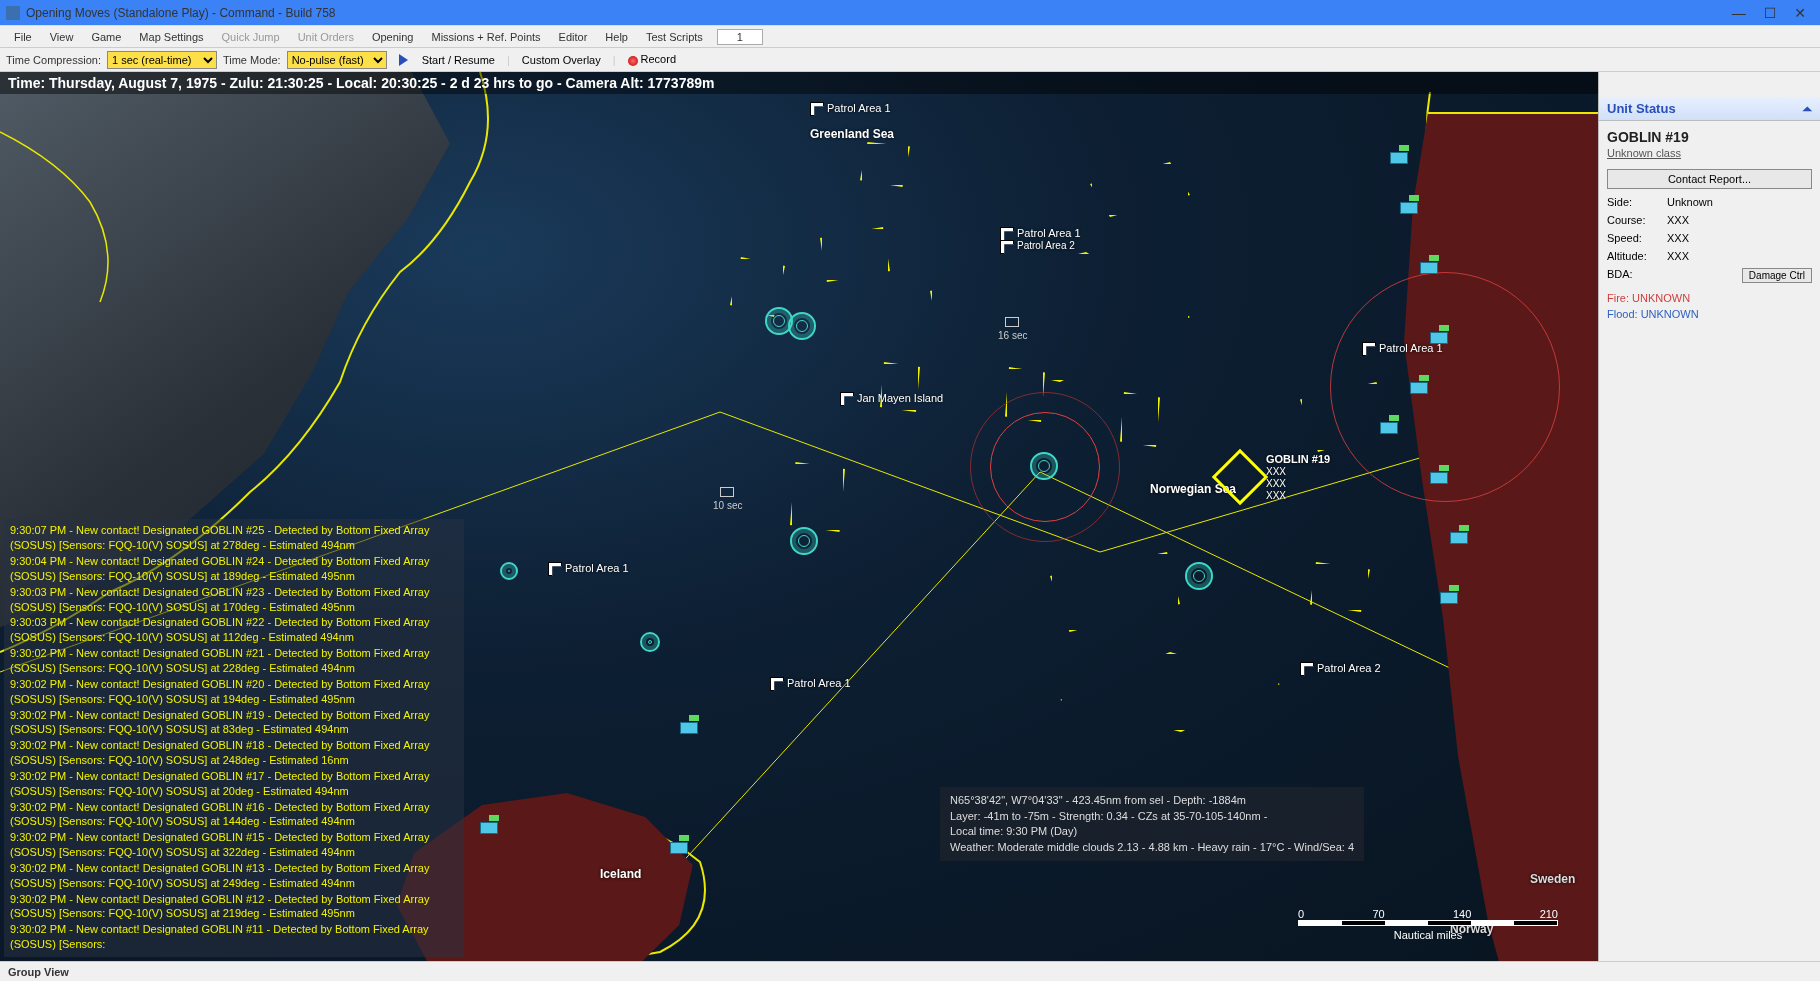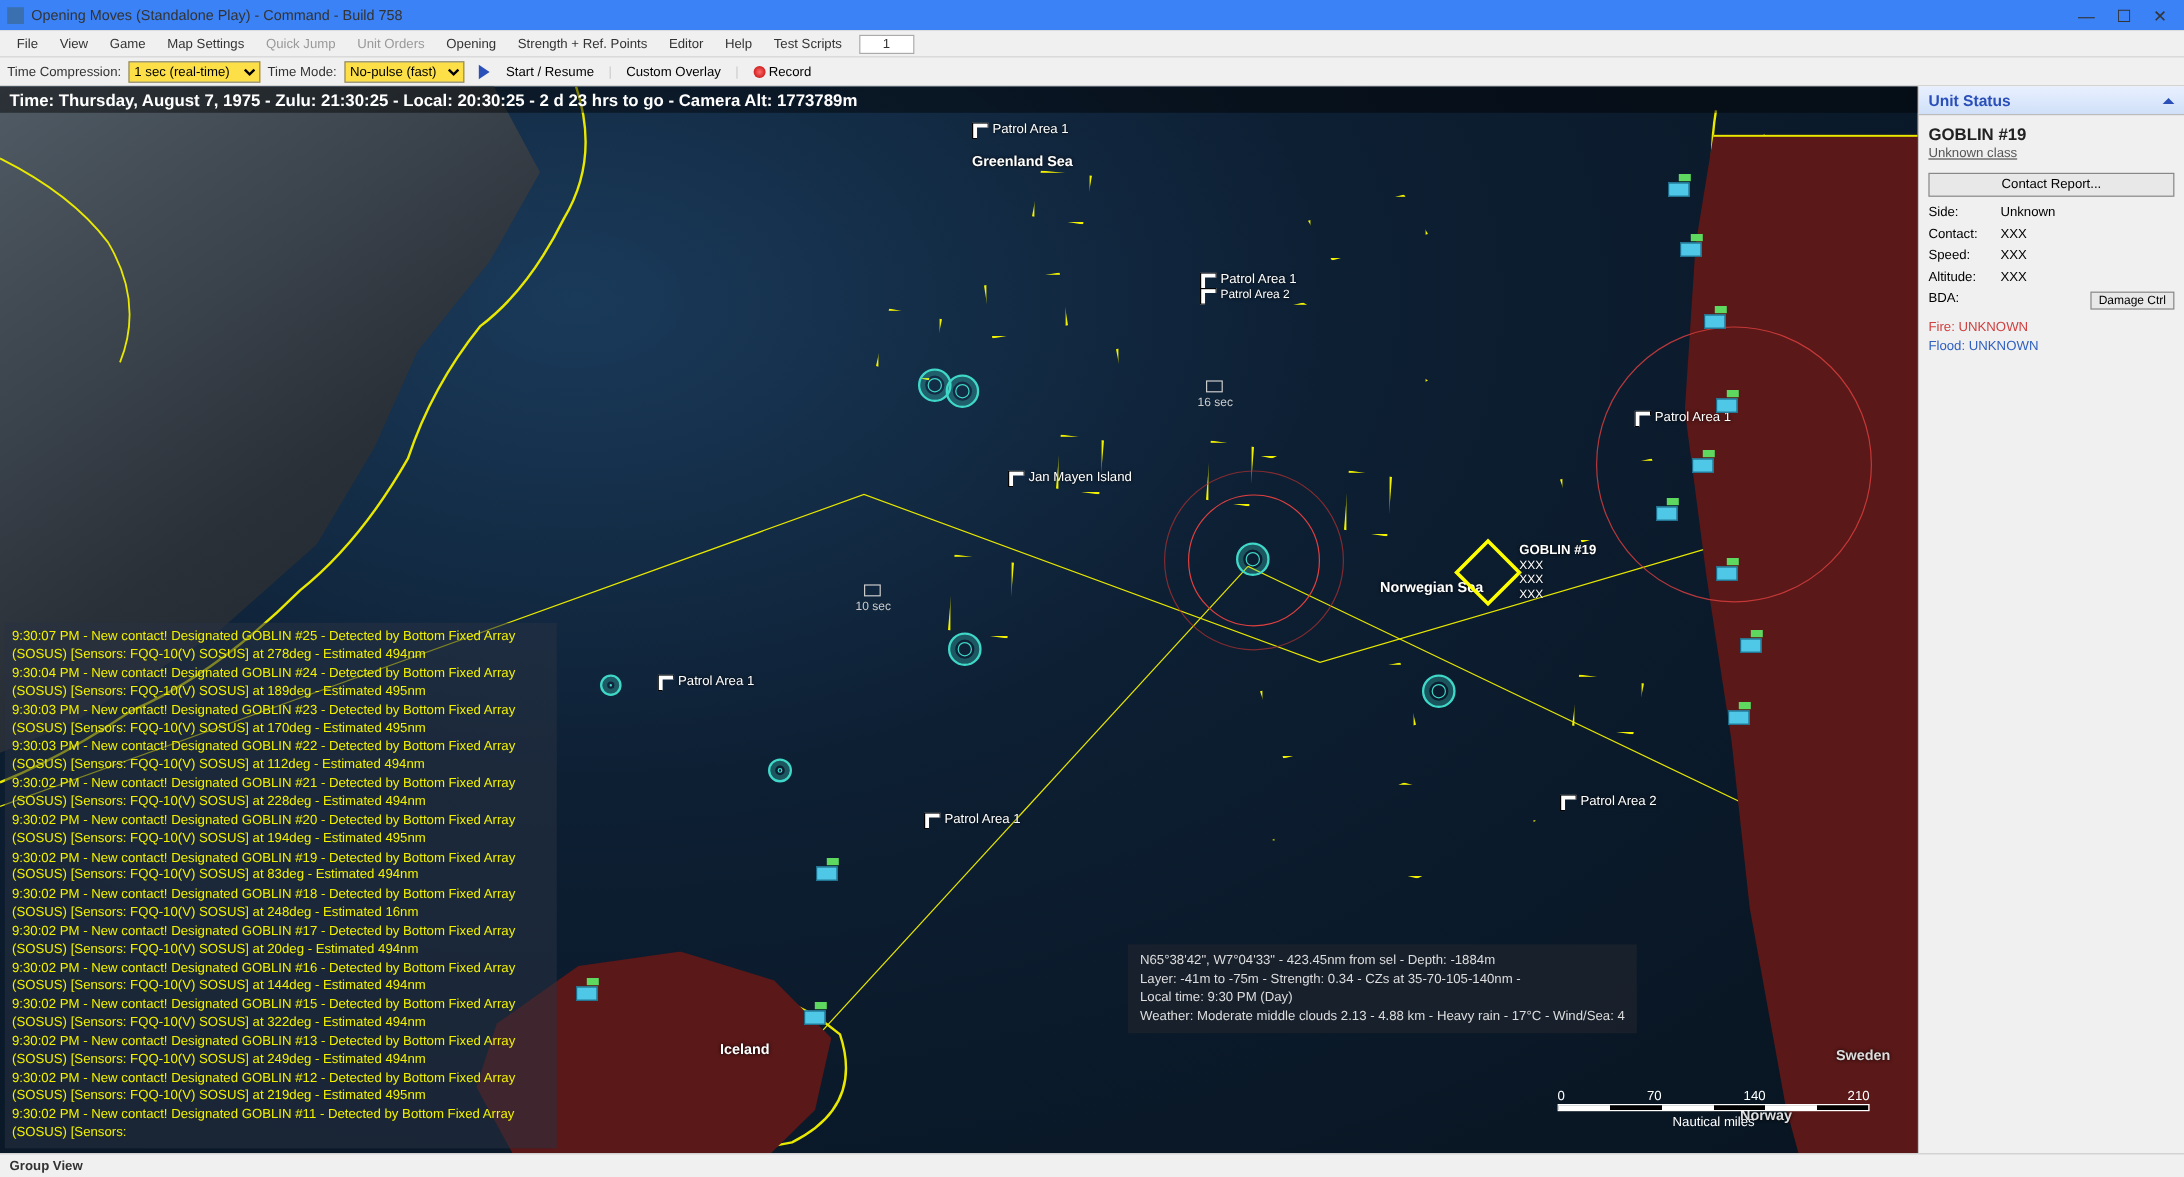--- a/index.html
+++ b/index.html
@@ -214,20 +214,21 @@
     background: #f0f0f0;
     border-left: 1px solid #bbb;
     display: flex; flex-direction: column;
     font-size: 11px;
   }
   .right-panel .hdr {
     background: linear-gradient(#e8f0ff,#d0e0f8);
     color: #2a4fb8; font-weight: bold; font-size: 13px;
     padding: 4px 8px; display: flex; align-items: center;
     border-bottom: 1px solid #bbb;
+    margin-top: 25px;
   }
   .right-panel .hdr .dbl-chevron {
     margin-left: auto; color: #2a4fb8; font-size: 12px;
   }
   .right-panel .unit-name {
     font-weight: bold; font-size: 14px; padding: 8px 8px 2px; color: #222;
   }
   .right-panel .unit-class {
     padding: 0 8px 6px; color: #555; text-decoration: underline; cursor: pointer;
   }
@@ -265,21 +266,21 @@
 </div>
 
 <div class="menubar">
   <span class="item">File</span>
   <span class="item">View</span>
   <span class="item">Game</span>
   <span class="item">Map Settings</span>
   <span class="item disabled">Quick Jump</span>
   <span class="item disabled">Unit Orders</span>
   <span class="item">Opening</span>
-  <span class="item">Strength + Ref. Points</span>
+  <span class="item">Missions + Ref. Points</span>
   <span class="item">Editor</span>
   <span class="item">Help</span>
   <span class="item">Test Scripts</span>
   <span class="numbox">1</span>
 </div>
 
 <div class="toolbar">
   <span class="label">Time Compression:</span>
   <select style="width:110px">
     <option>1 sec (real-time)</option>
@@ -448,21 +449,21 @@
       <span class="dbl-chevron">⏶</span>
     </div>
     <div class="unit-name">GOBLIN #19</div>
     <div class="unit-class">Unknown class</div>
     <div class="report-btn">Contact Report...</div>
     <div class="row">
         <span class="k">Side:</span>
         <span>Unknown</span>
       </div>
     <div class="row">
-        <span class="k">Contact:</span>
+        <span class="k">Course:</span>
         <span>XXX</span>
       </div>
     <div class="row">
         <span class="k">Speed:</span>
         <span>XXX</span>
       </div>
     <div class="row">
         <span class="k">Altitude:</span>
         <span>XXX</span>
       </div>

